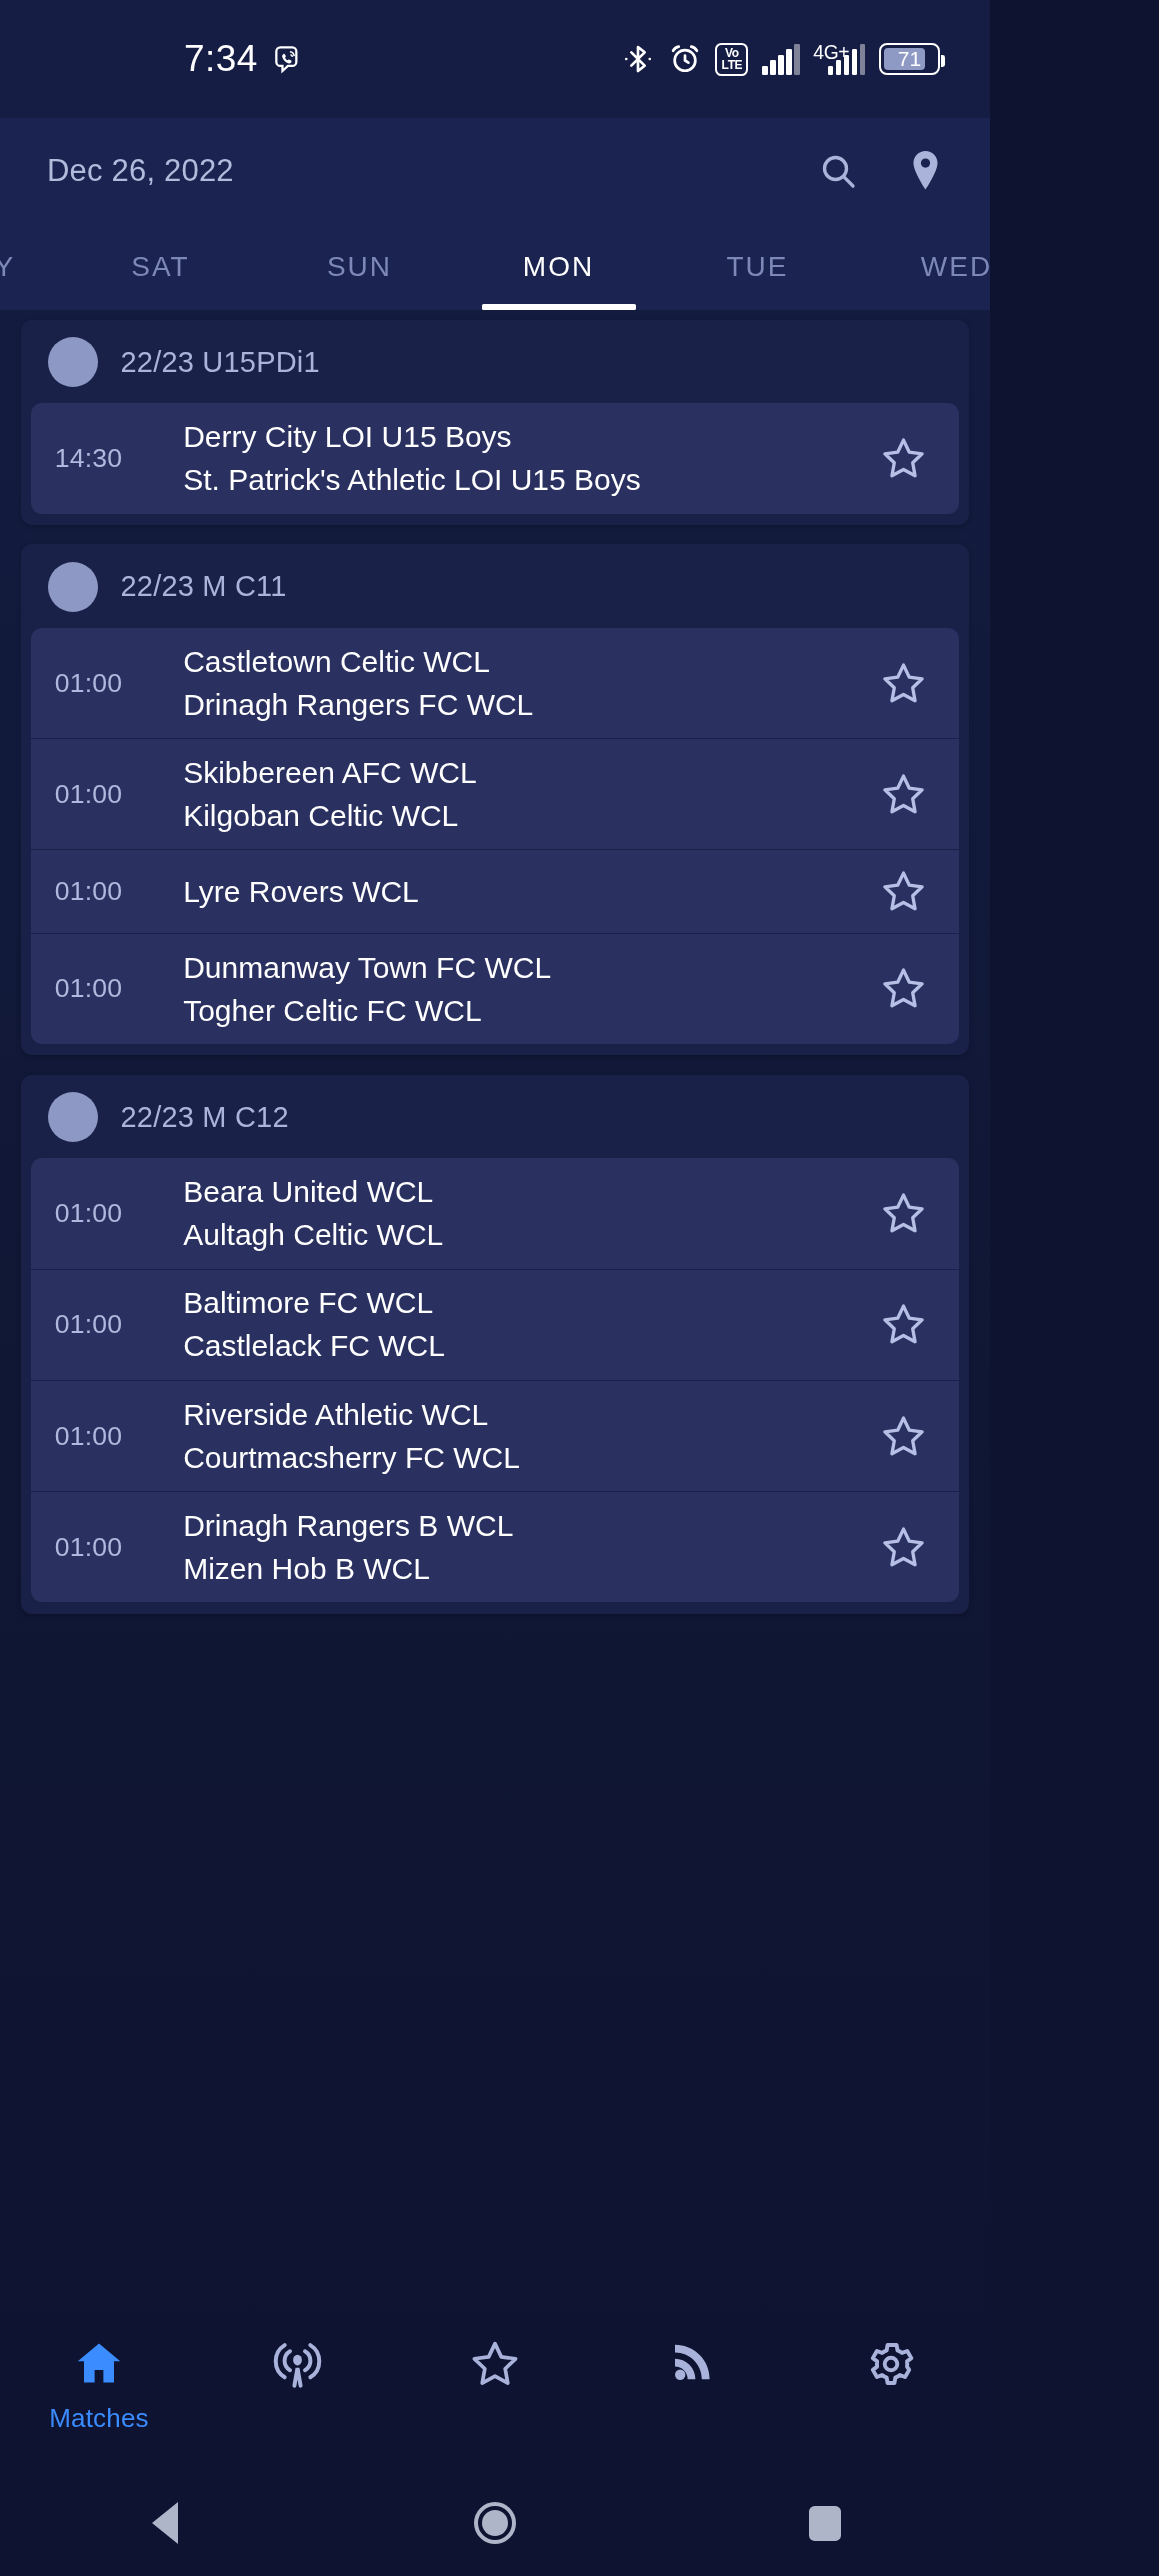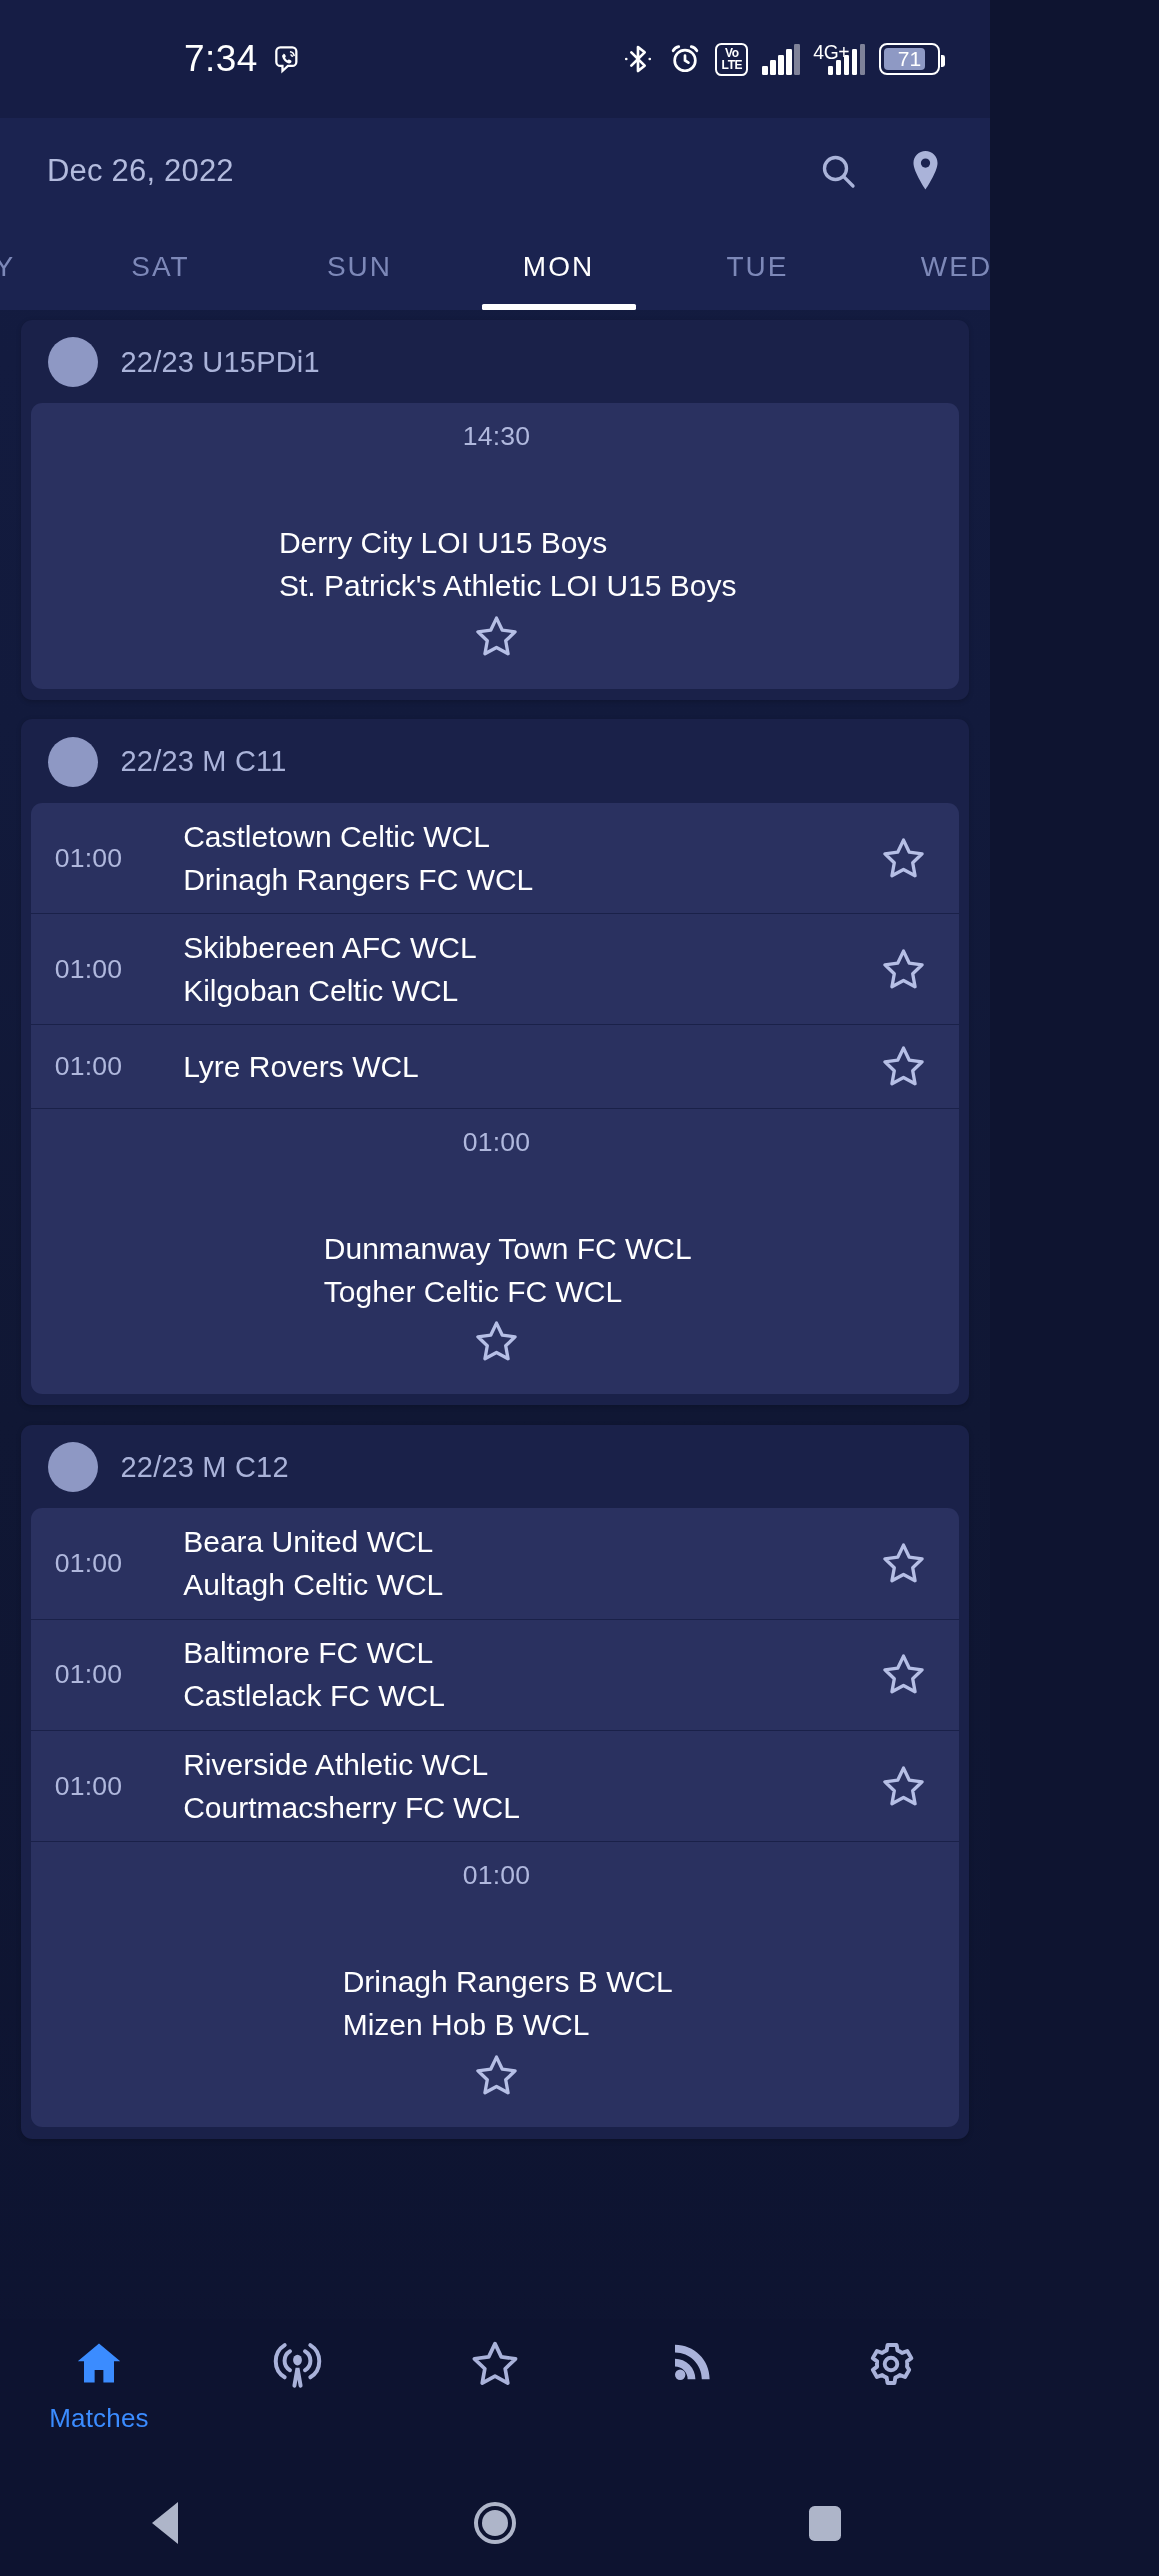--- a/index.html
+++ b/index.html
@@ -180,21 +180,21 @@
   }
 
   .match-row {
     display: flex;
     align-items: center;
     background: #2a3160;
     padding: 17.7px 21px 17.7px 24px;
     position: relative;
   }
   .match-row:first-child { border-radius: 11.3px 11.3px 0 0; }
-  .match-row:last-child  { border-radius: 0 0 11.3px 11.3px; flex-direction: column; }
+  .match-row:last-child  { border-radius: 0 0 11.3px 11.3px; }
   .match-row:only-child  { border-radius: 11.3px; }
   .match-row + .match-row { border-top: 1.6px solid #1a2149; }
 
   .match-time {
     flex: 0 0 106px;
     font-size: 26.6px;
     color: #b0b8dd;
     letter-spacing: 0.2px;
   }
   .match-teams {

